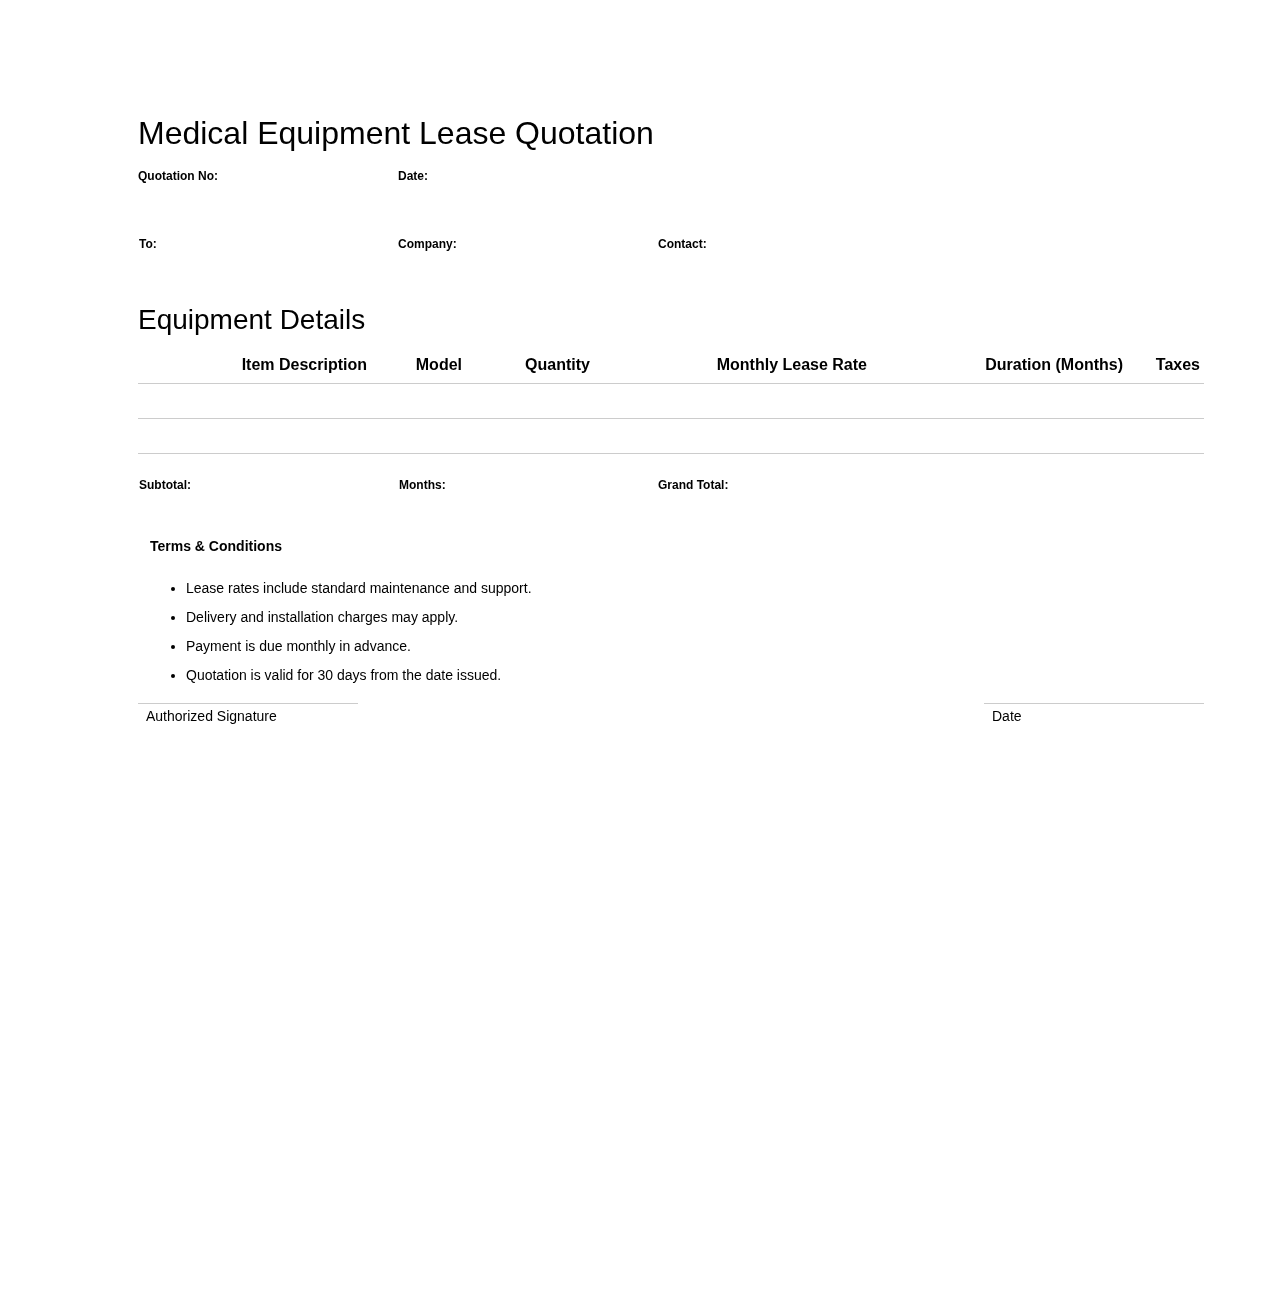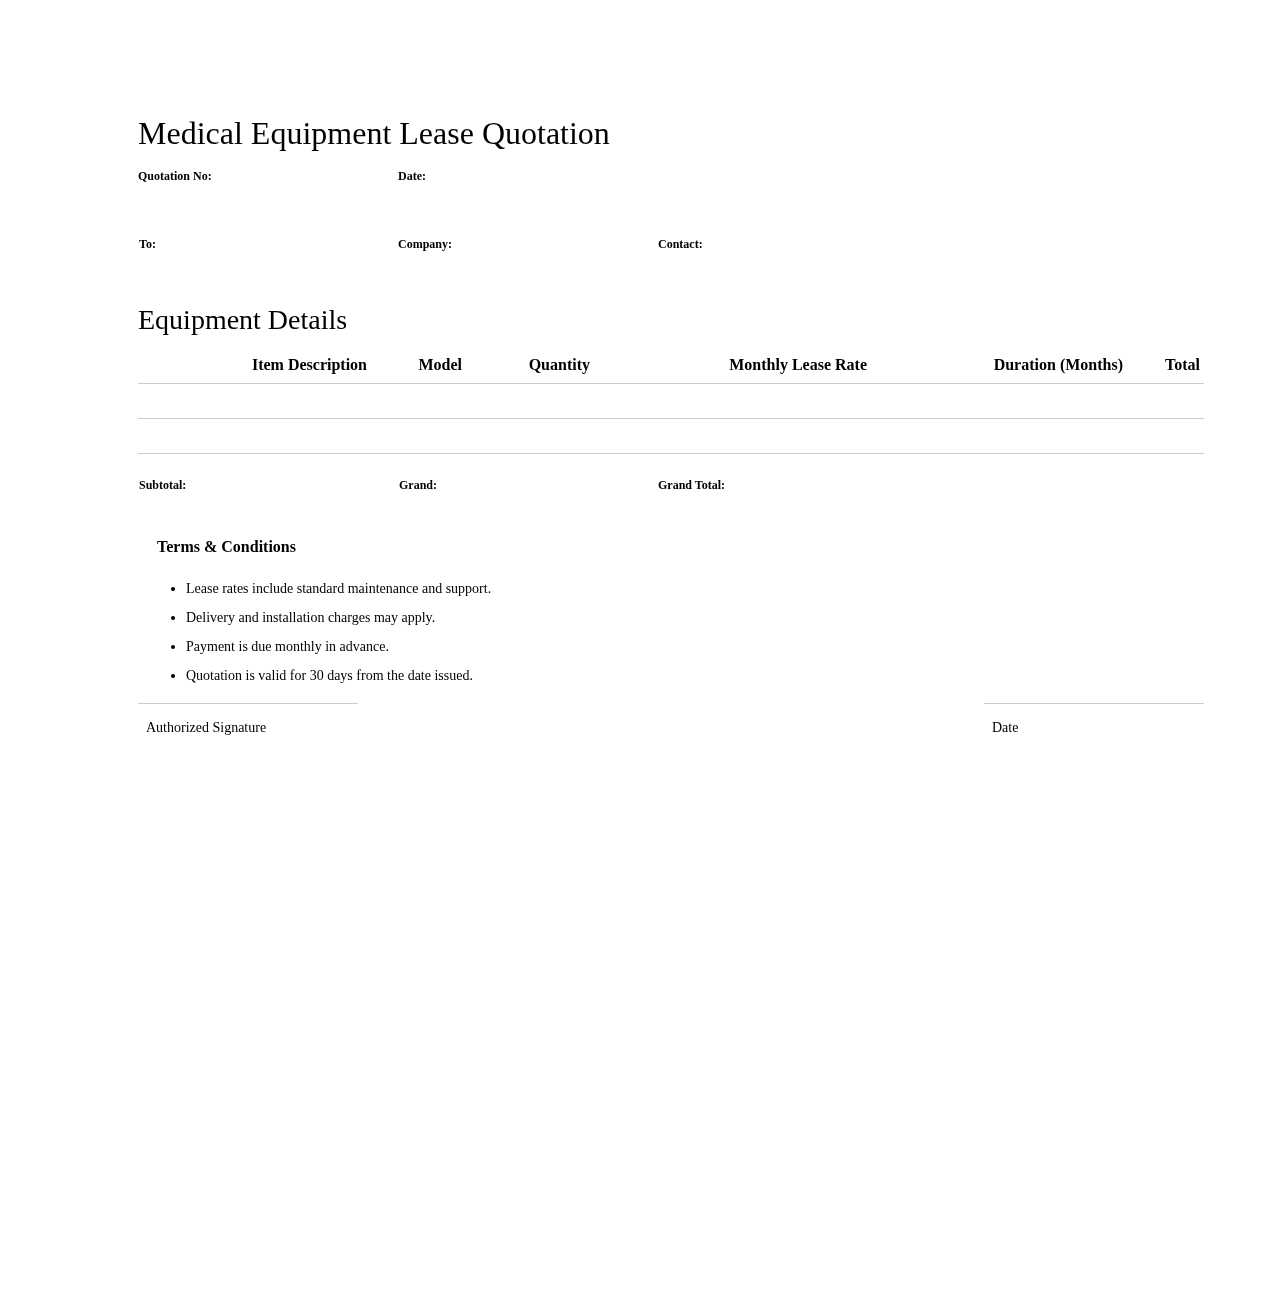--- a/index.html
+++ b/index.html
@@ -1,28 +1,28 @@
 <!DOCTYPE html>
 <html><head>
   <meta charset="utf-8">
   <style>
-    * { box-sizing: border-box; margin: 8px; padding: 0; font-family: Liberation Serif, serif; }
+    * { box-sizing: border-box; margin: 8px; padding: 0; }
     html, body { width: 1278px; height: 1300px; background: #ffffff; }
     body { font-family: "Liberation Sans", sans-serif; color: #000; position: relative; }
     .page { position: absolute; left: 106px; top: 0; width: 1066px; }
     .title { position: absolute; top: 83px; left: 0; font-size: 32px; font-weight: normal; white-space: nowrap; }
     .field { position: absolute; font-size: 12px; font-weight: bold; white-space: nowrap; }
     .section-title { position: absolute; top: 272px; left: 0; font-size: 28px; font-weight: normal; white-space: nowrap; }
     table { position: absolute; top: 316px; left: 0; width: 1066px; border-collapse: collapse; }
     th { font-size: 16px; font-weight: bold; text-align: right; height: 35px; padding: 0 4px; vertical-align: middle; border-bottom: 1px solid #cccccc; white-space: nowrap; }
     td { height: 35px; border-bottom: 1px solid #cccccc; padding: 0 4px; }
-    .terms-title { position: absolute; top: 506px; left: 19px; font-size: 16px; font-weight: bold; white-space: nowrap; }
+    .terms-title { position: absolute; top: 506px; left: 12px; font-size: 14px; font-weight: bold; white-space: nowrap; }
     ul.terms { position: absolute; top: 538px; left: 40px; list-style: disc; font-size: 14px; }
     ul.terms li { height: 21px; line-height: 21px; white-space: nowrap; }
-    .sig { position: absolute; top: 671px; width: 220px; border-top: 1px solid #cccccc; padding-top: 16px; font-size: 14px; white-space: nowrap; }
+    .sig { position: absolute; top: 671px; width: 220px; border-top: 1px solid #cccccc; padding-top: 4px; font-size: 14px; white-space: nowrap; }
   </style>
 </head>
 <body>
 
 <div class="page">
   <h1 class="title">Medical Equipment Lease Quotation</h1>
 
   <div class="field" style="top:137px; left:0;">Quotation No:</div>
   <div class="field" style="top:137px; left:260px;">Date:</div>
 
@@ -33,21 +33,21 @@
   <h2 class="section-title">Equipment Details</h2>
 
   <table>
     <thead>
       <tr>
         <th style="width:233px;">Item Description</th>
         <th style="width:95px;">Model</th>
         <th style="width:128px;">Quantity</th>
         <th style="width:277px;">Monthly Lease Rate</th>
         <th style="width:256px;">Duration (Months)</th>
-        <th>Total</th>
+        <th>Taxes</th>
       </tr>
     </thead>
     <tbody>
       <tr>
         <td></td>
         <td></td>
         <td></td>
         <td></td>
         <td></td>
         <td></td>
@@ -57,21 +57,21 @@
         <td></td>
         <td></td>
         <td></td>
         <td></td>
         <td></td>
       </tr>
     </tbody>
   </table>
 
   <div class="field" style="top:446px; left:1px;">Subtotal:</div>
-  <div class="field" style="top:446px; left:261px;">Grand:</div>
+  <div class="field" style="top:446px; left:261px;">Months:</div>
   <div class="field" style="top:446px; left:520px;text-align:right;">Grand Total:</div>
 
   <div class="terms-title">Terms &amp; Conditions</div>
   <ul class="terms">
     <li>Lease rates include standard maintenance and support.</li>
     <li>Delivery and installation charges may apply.</li>
     <li>Payment is due monthly in advance.</li>
     <li>Quotation is valid for 30 days from the date issued.</li>
   </ul>
 

